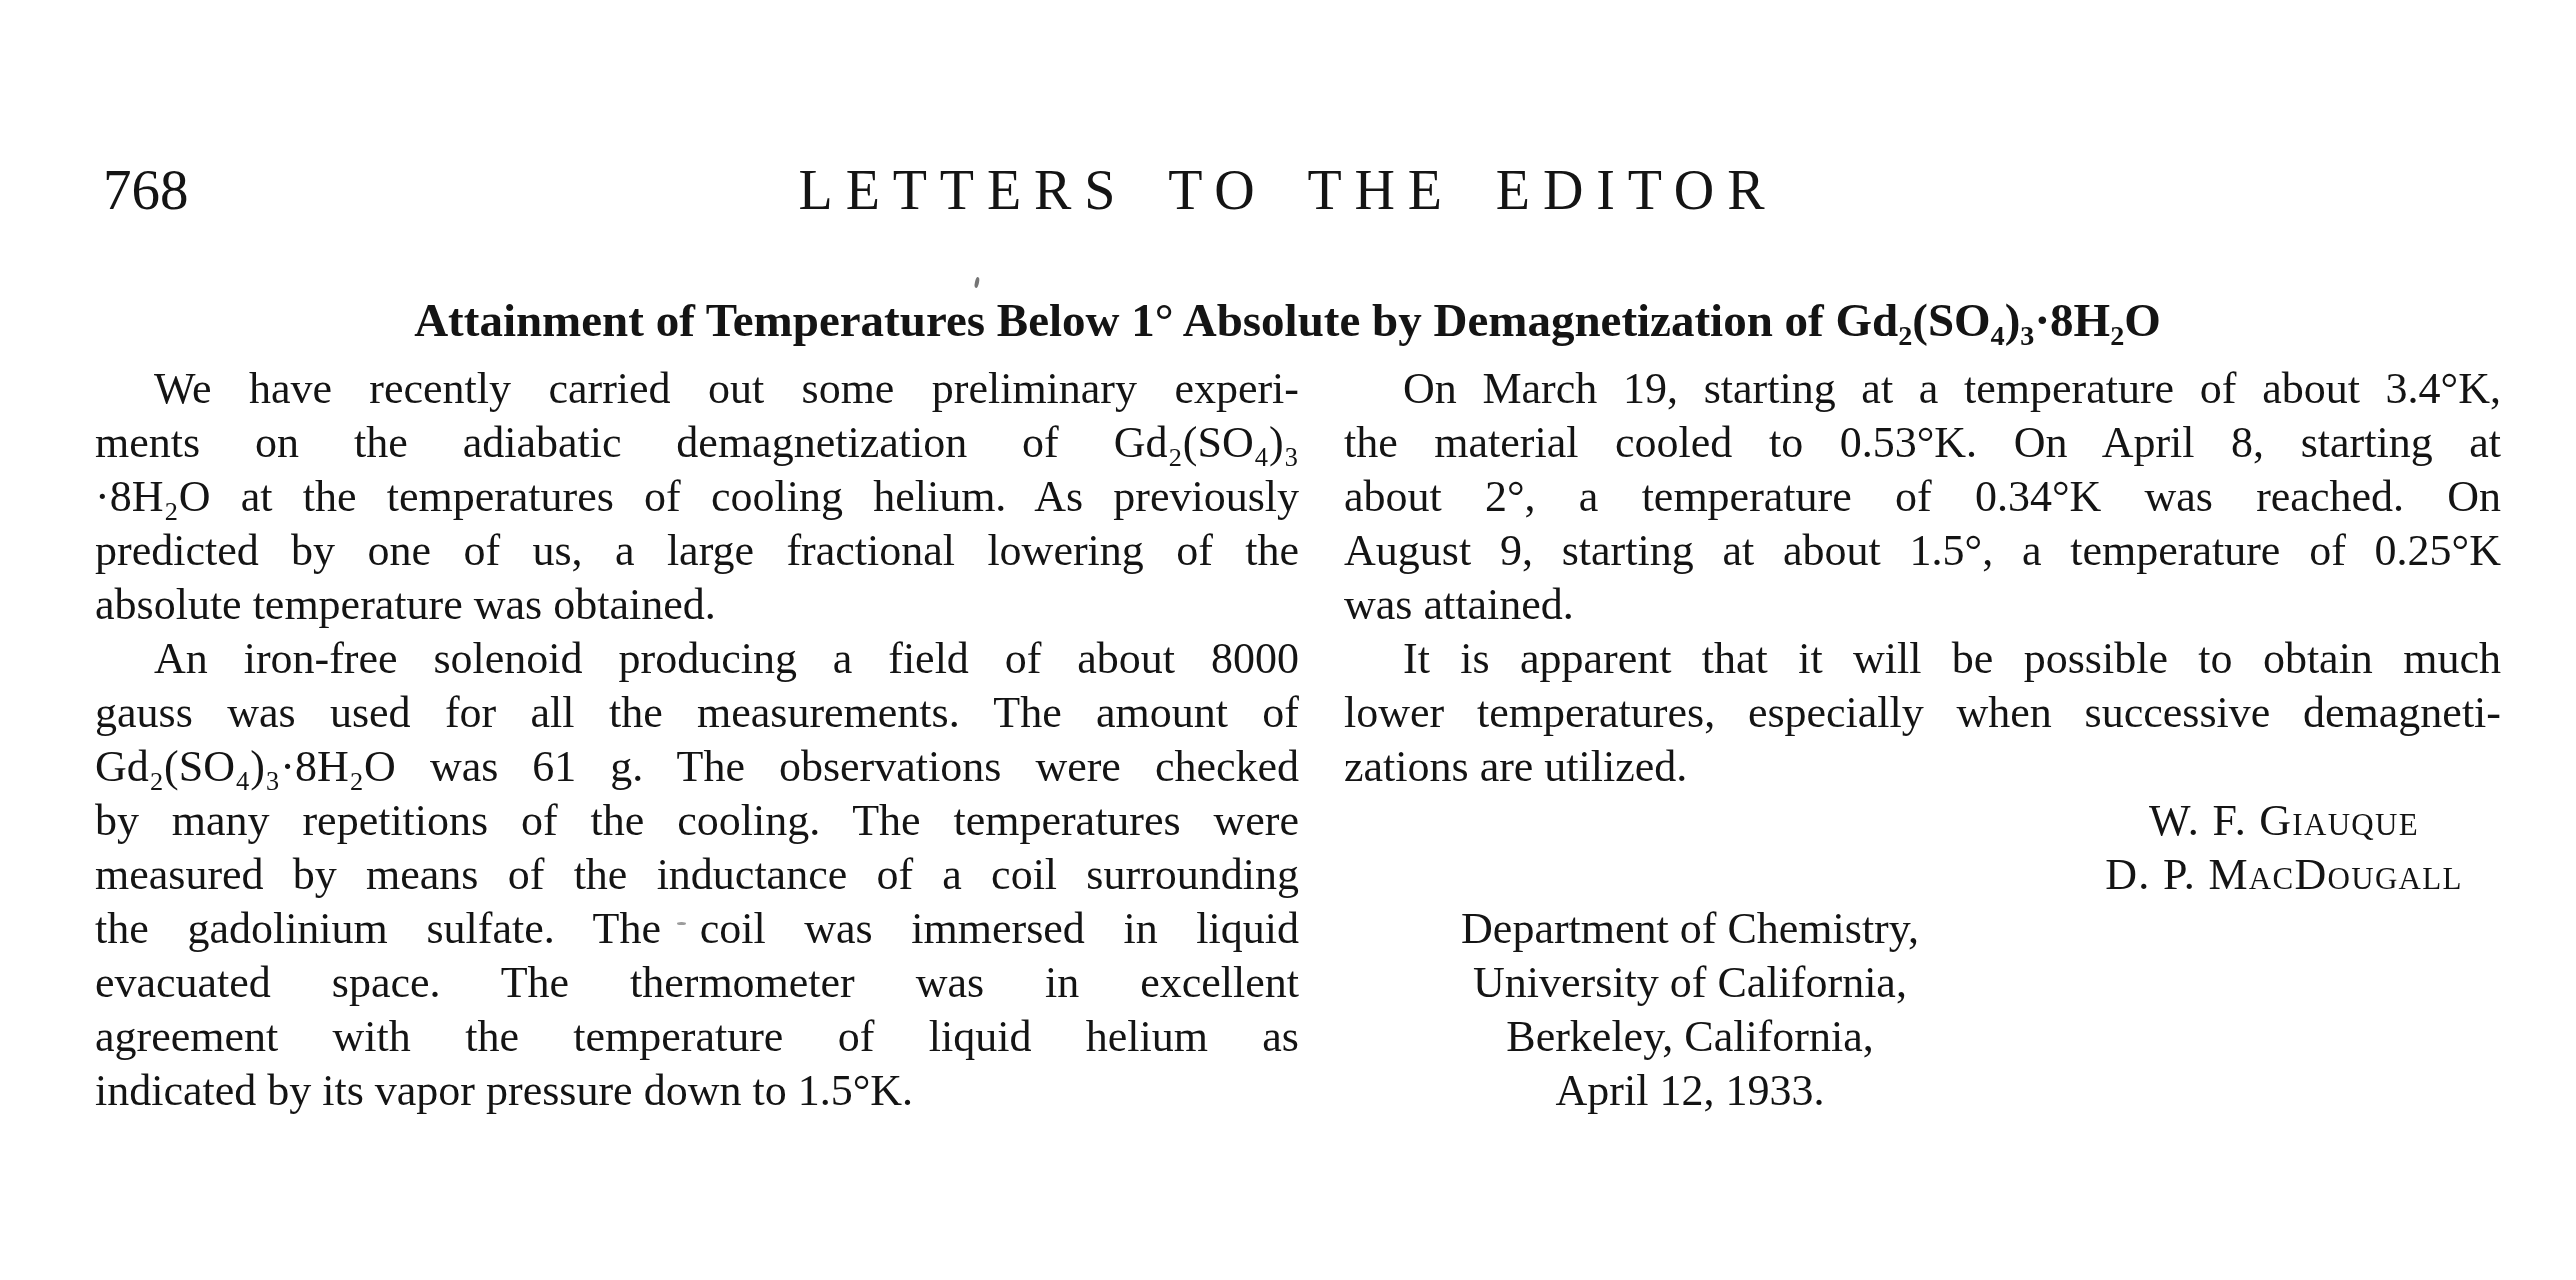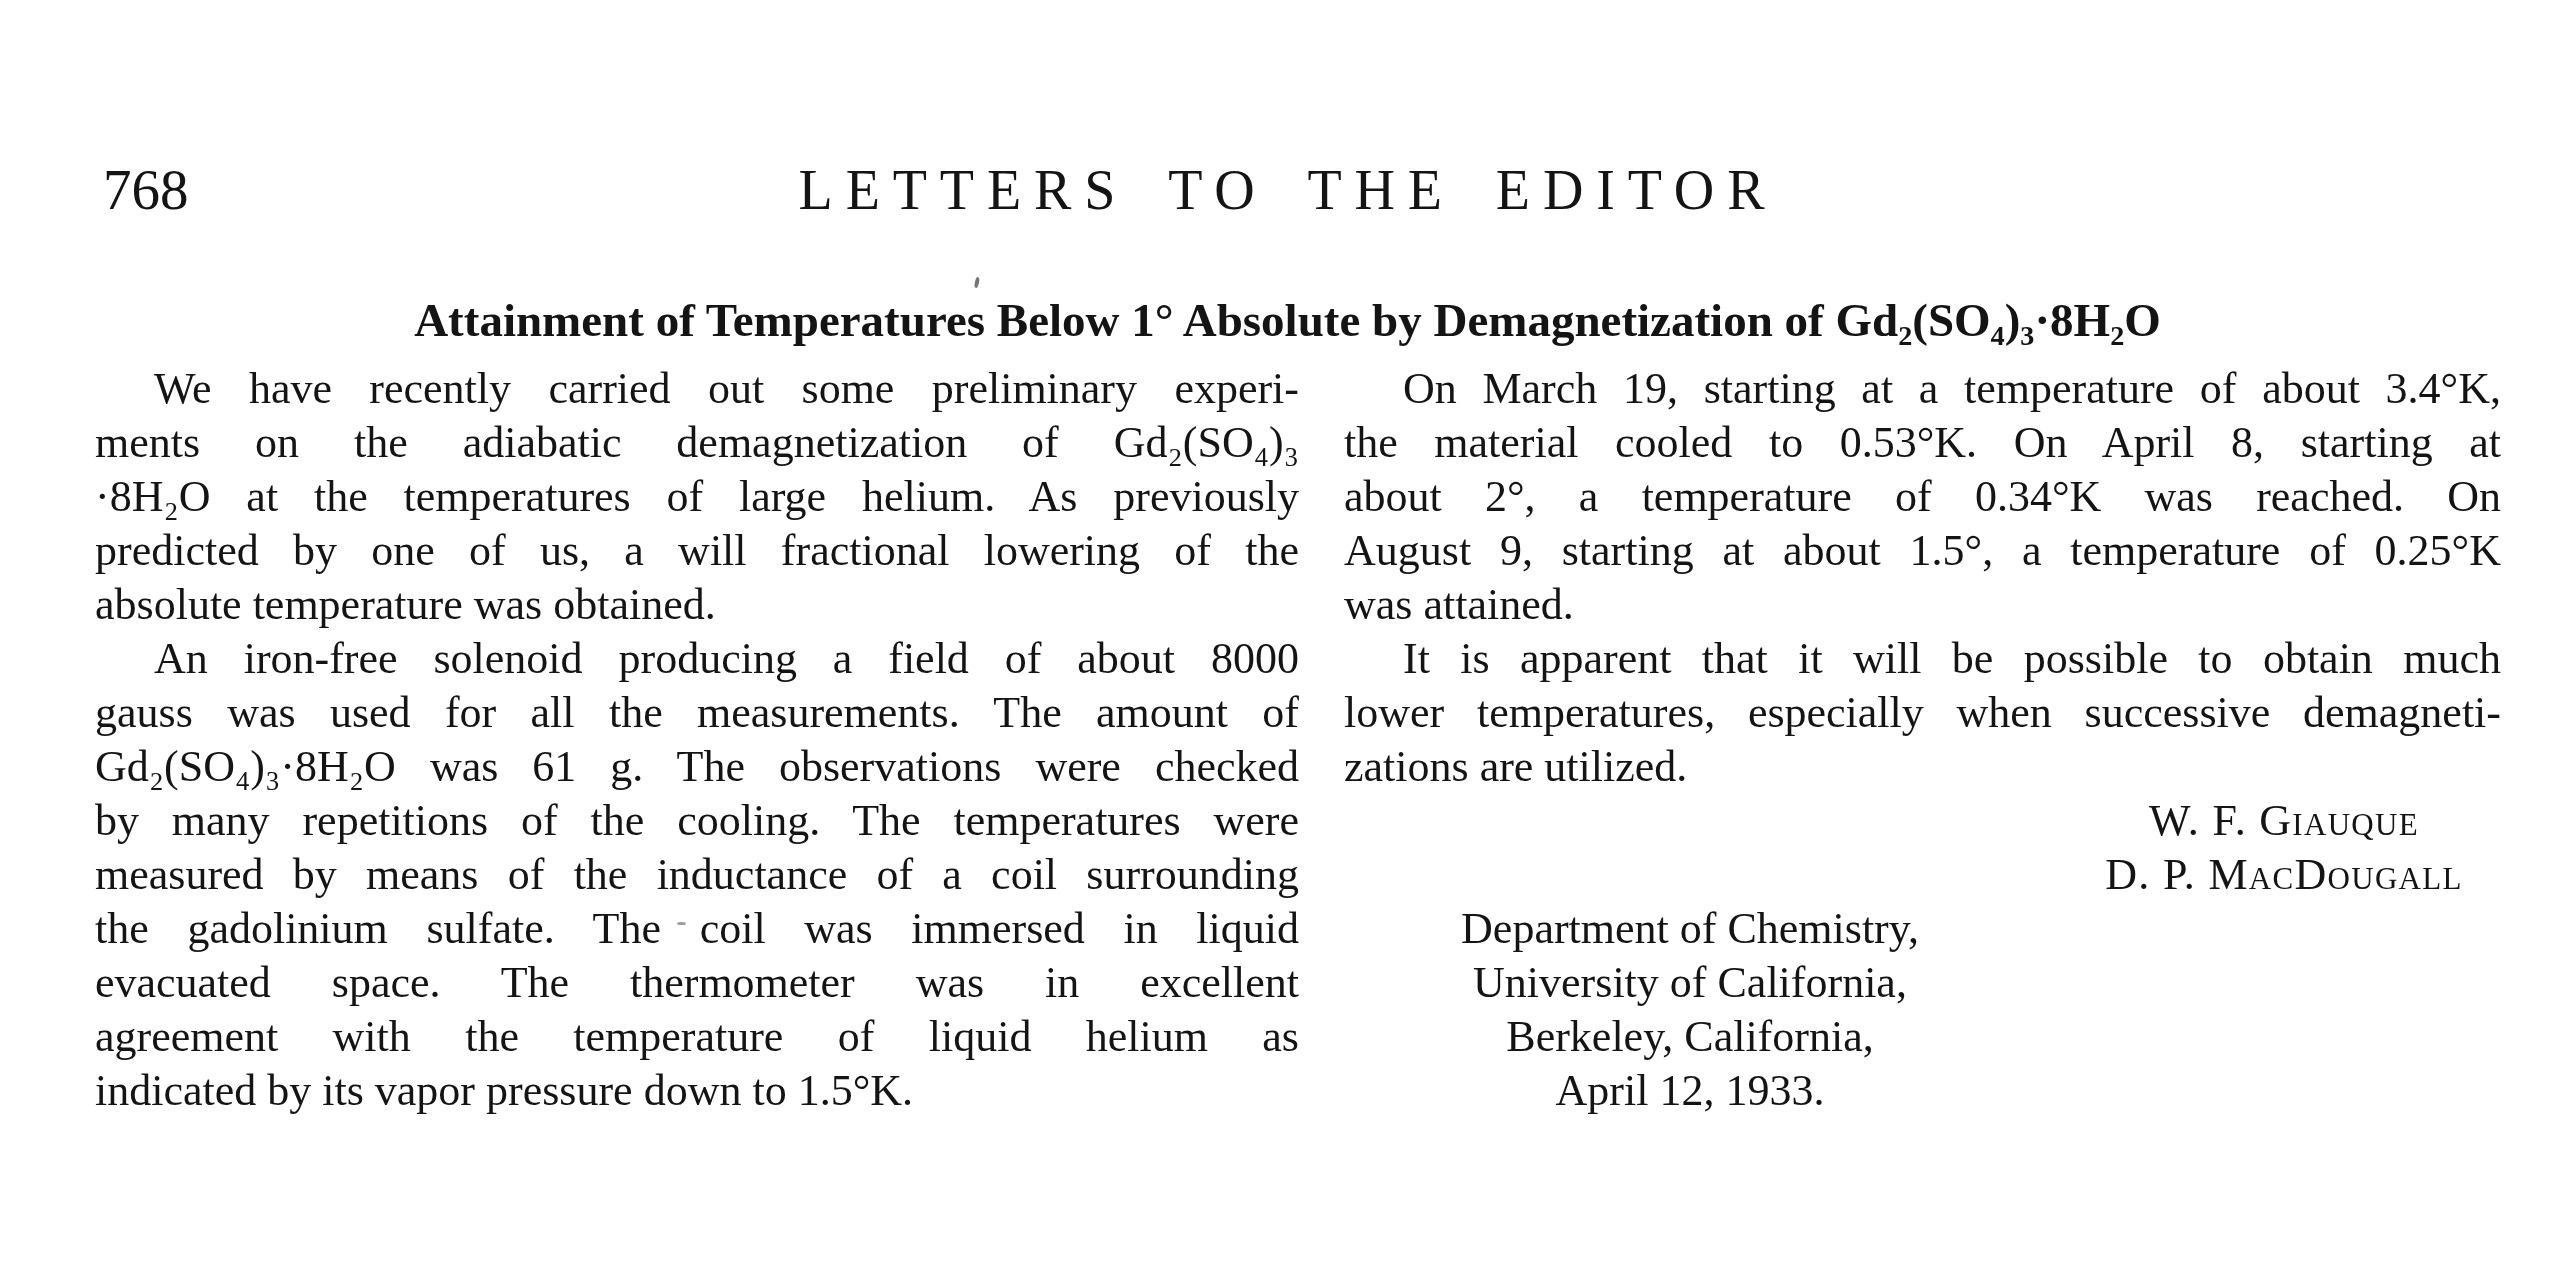--- a/index.html
+++ b/index.html
@@ -56,22 +56,22 @@
   <div class="page-number">768</div>
 
   <div class="running-head">LETTERS TO THE EDITOR</div>
 
   <div class="article-title">Attainment of Temperatures Below 1° Absolute by Demagnetization of Gd₂(SO₄)₃·8H₂O</div>
 
   <div class="col col-left">
       <div class="block para">
         <div class="tline first">We have recently carried out some preliminary experi-</div>
         <div class="tline">ments on the adiabatic demagnetization of Gd₂(SO₄)₃</div>
-        <div class="tline">·8H₂O at the temperatures of large helium. As previously</div>
-        <div class="tline">predicted by one of us, a will fractional lowering of the</div>
+        <div class="tline">·8H₂O at the temperatures of cooling helium. As previously</div>
+        <div class="tline">predicted by one of us, a large fractional lowering of the</div>
         <div class="tline last">absolute temperature was obtained.</div>
       </div>
       <div class="block para">
         <div class="tline first">An iron-free solenoid producing a field of about 8000</div>
         <div class="tline">gauss was used for all the measurements. The amount of</div>
         <div class="tline">Gd₂(SO₄)₃·8H₂O was 61 g. The observations were checked</div>
         <div class="tline">by many repetitions of the cooling. The temperatures were</div>
         <div class="tline">measured by means of the inductance of a coil surrounding</div>
         <div class="tline">the gadolinium sulfate. The coil was immersed in liquid</div>
         <div class="tline">evacuated space. The thermometer was in excellent</div>

